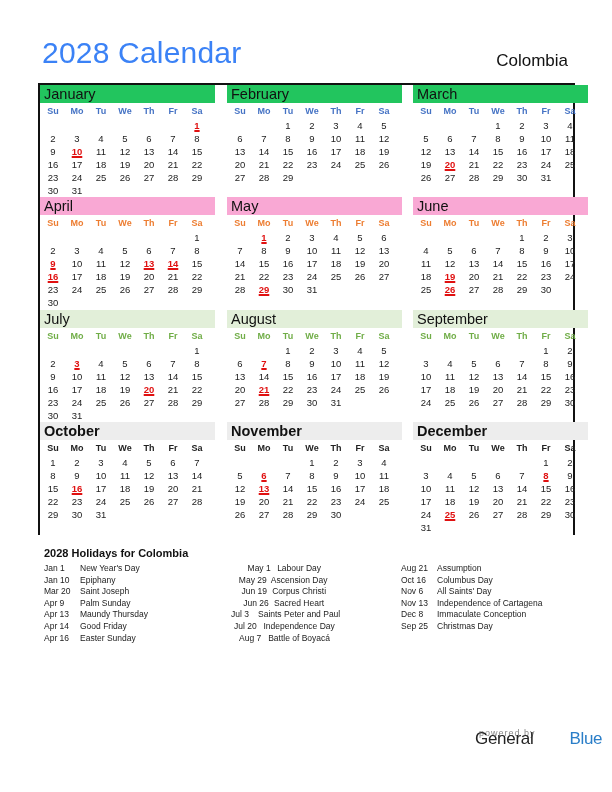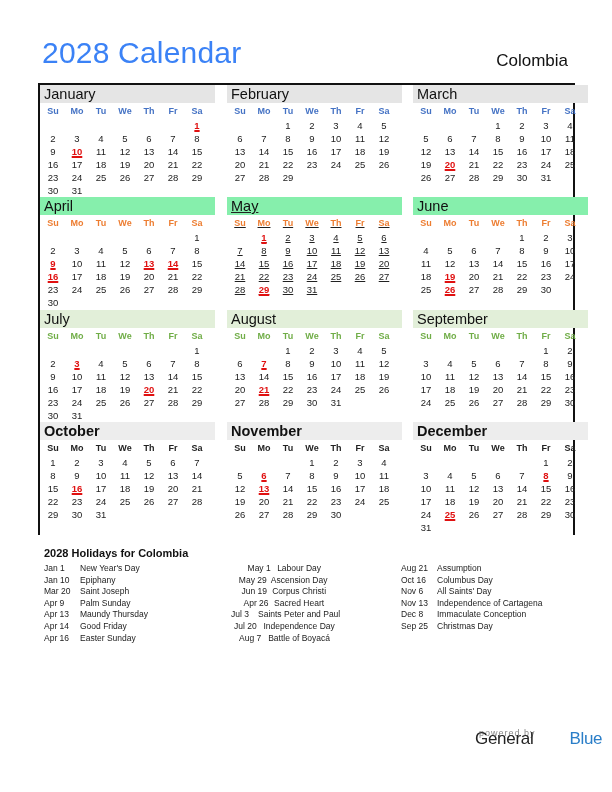--- a/index.html
+++ b/index.html
@@ -12,23 +12,23 @@
   .frame { position: absolute; left: 38px; top: 83px; width: 537px; height: 452px;
            border-left: 2px solid #111; border-top: 2px solid #111; border-right: 2px solid #111; }
 
   .month { position: absolute; width: 175px; }
   .month-header { height: 18px; font-size: 14.5px; line-height: 18px; padding-left: 4px; color: #111; }
   .dow-row, .week-row { display: grid; grid-template-columns: repeat(7, 24px); padding-left: 1px; }
   .dow { font-size: 9px; font-weight: bold; text-align: center; height: 16px; line-height: 16px; }
   .day { font-size: 9.5px; text-align: center; height: 13px; line-height: 13px; color: #222; }
   .day.holiday { color: #e01010; font-weight: bold; text-decoration: underline; text-underline-offset: 1px; text-decoration-thickness: 1.5px; }
 
-  .q1 .month-header { background: #e5e5e5; }
+  .q1 .month-header { background: #22c55e; }
   .q1 .dow { color: #4472c4; }
-  .q2 .month-header { background: #86efac; }
+  .q2 .month-header { background: #f9a8d4; }
   .q2 .dow { color: #ed7d31; }
   .q3 .month-header { background: #e2efd9; }
   .q3 .dow { color: #70ad47; }
   .q4 .month-header { background: #ededed; font-weight: bold; }
   .q4 .dow { color: #222; }
 
   .holidays-title { position: absolute; left: 44px; top: 547px; font-size: 11px; font-weight: bold; color: #111; }
   .hol-col { position: absolute; top: 563px; font-size: 8.5px; color: #222; }
   .hol-item { height: 11.6px; line-height: 11.6px; white-space: nowrap; }
   .hol-date { display: inline-block; width: 36px; }
@@ -302,21 +302,21 @@
       <div class="week-row">
         <div class="day">30</div>
         <div class="day"></div>
         <div class="day"></div>
         <div class="day"></div>
         <div class="day"></div>
         <div class="day"></div>
         <div class="day"></div>
       </div>
     </div>
-    <div class="month q2" style="left: 227px; top: 197px; text-decoration: underline;">
+    <div class="month q2" style="left: 227px; top: 197px;">
       <div class="month-header">May</div>
       <div class="dow-row">
         <div class="dow">Su</div>
         <div class="dow">Mo</div>
         <div class="dow">Tu</div>
         <div class="dow">We</div>
         <div class="dow">Th</div>
         <div class="dow">Fr</div>
         <div class="dow">Sa</div>
       </div>
@@ -847,21 +847,21 @@
       <div class="hol-item"><span class="hol-date">Mar 20</span><span>Saint Joseph</span></div>
       <div class="hol-item"><span class="hol-date">Apr 9</span><span>Palm Sunday</span></div>
       <div class="hol-item"><span class="hol-date">Apr 13</span><span>Maundy Thursday</span></div>
       <div class="hol-item"><span class="hol-date">Apr 14</span><span>Good Friday</span></div>
       <div class="hol-item"><span class="hol-date">Apr 16</span><span>Easter Sunday</span></div>
     </div>
     <div class="hol-col" style="left: 222px; text-align: center;">
       <div class="hol-item"><span class="hol-date">May 1</span><span>Labour Day</span></div>
       <div class="hol-item"><span class="hol-date">May 29</span><span>Ascension Day</span></div>
       <div class="hol-item"><span class="hol-date">Jun 19</span><span>Corpus Christi</span></div>
-      <div class="hol-item"><span class="hol-date">Apr 26</span><span>Sacred Heart</span></div>
+      <div class="hol-item"><span class="hol-date">Jun 26</span><span>Sacred Heart</span></div>
       <div class="hol-item"><span class="hol-date">Jul 3</span><span>Saints Peter and Paul</span></div>
       <div class="hol-item"><span class="hol-date">Jul 20</span><span>Independence Day</span></div>
       <div class="hol-item"><span class="hol-date">Aug 7</span><span>Battle of Boyacá</span></div>
     </div>
     <div class="hol-col" style="left: 401px;">
       <div class="hol-item"><span class="hol-date">Aug 21</span><span>Assumption</span></div>
       <div class="hol-item"><span class="hol-date">Oct 16</span><span>Columbus Day</span></div>
       <div class="hol-item"><span class="hol-date">Nov 6</span><span>All Saints' Day</span></div>
       <div class="hol-item"><span class="hol-date">Nov 13</span><span>Independence of Cartagena</span></div>
       <div class="hol-item"><span class="hol-date">Dec 8</span><span>Immaculate Conception</span></div>

